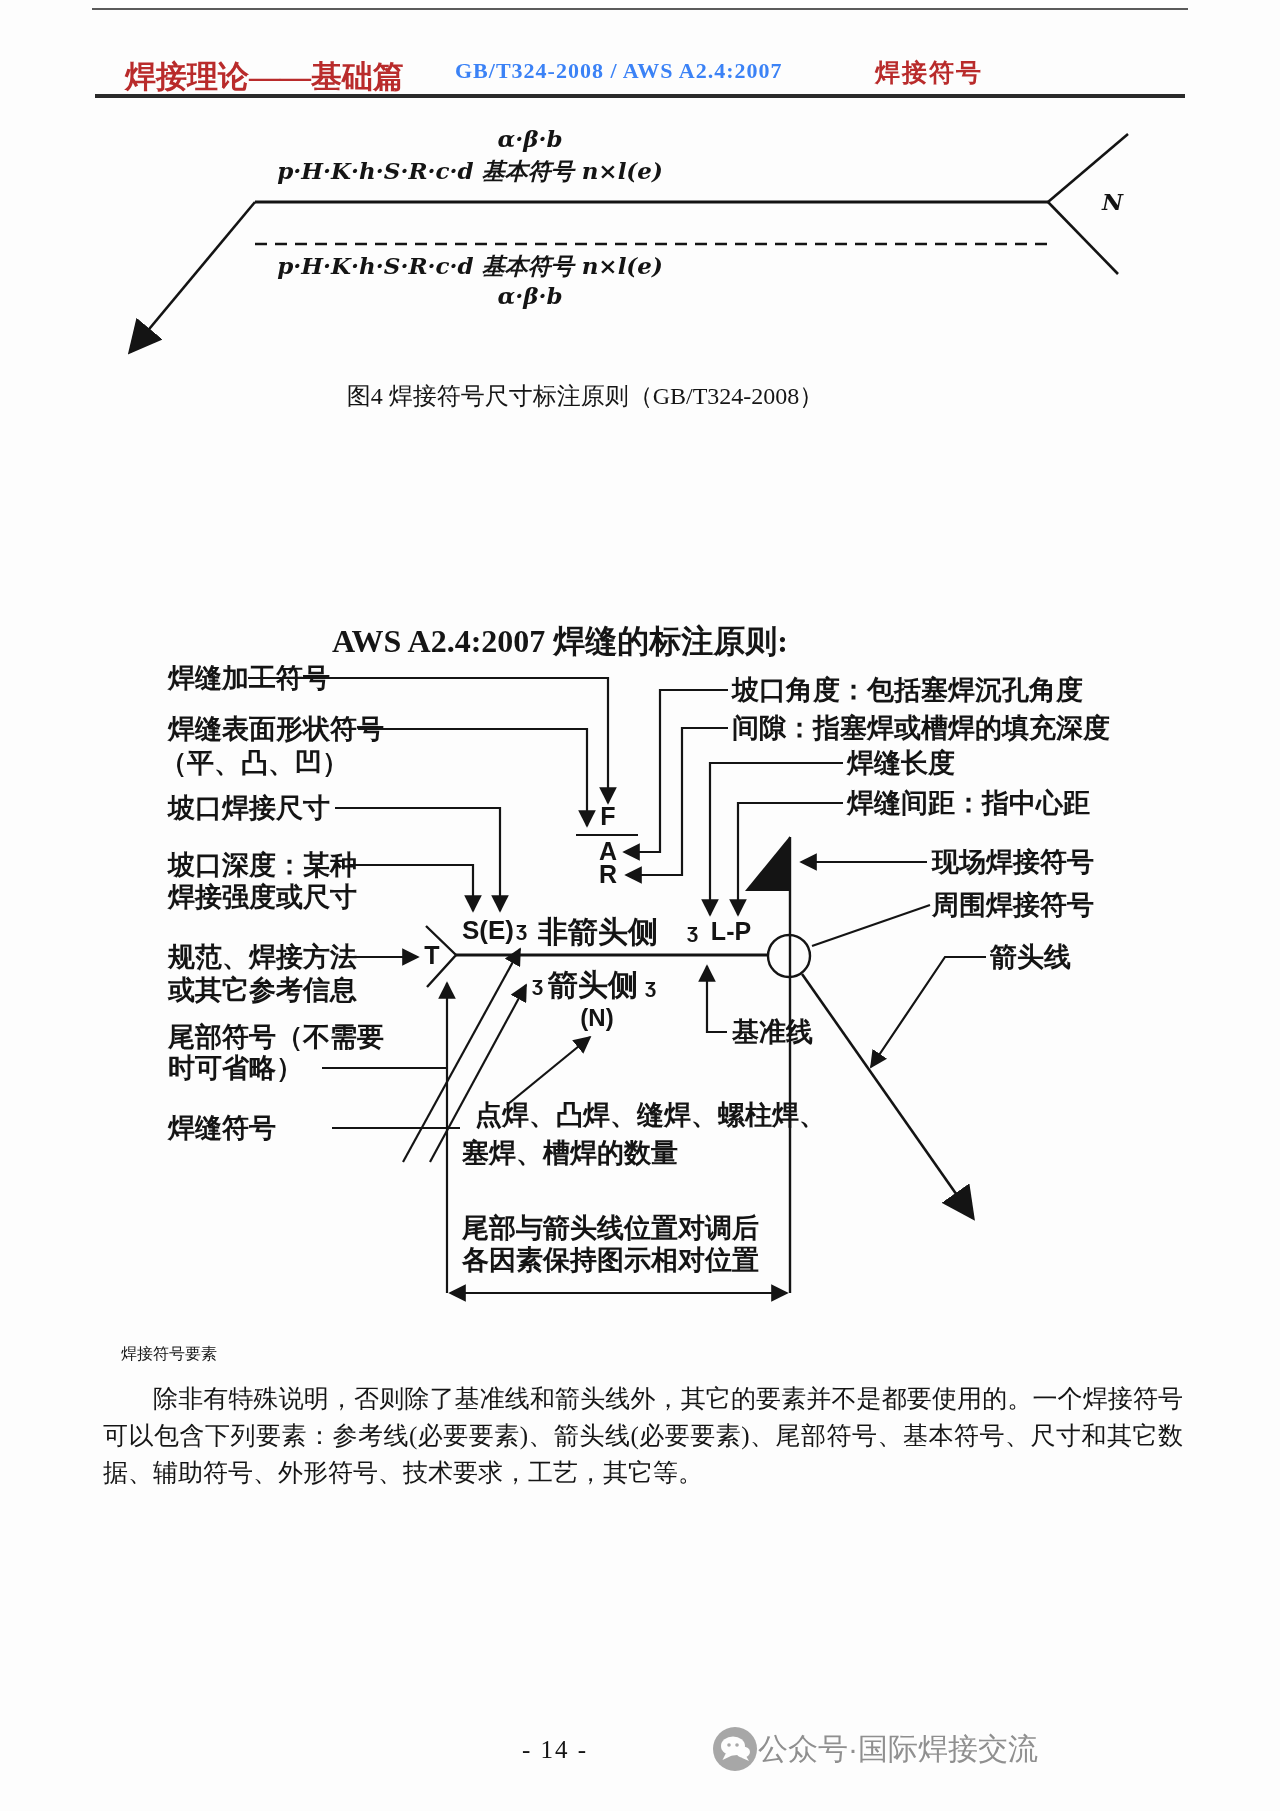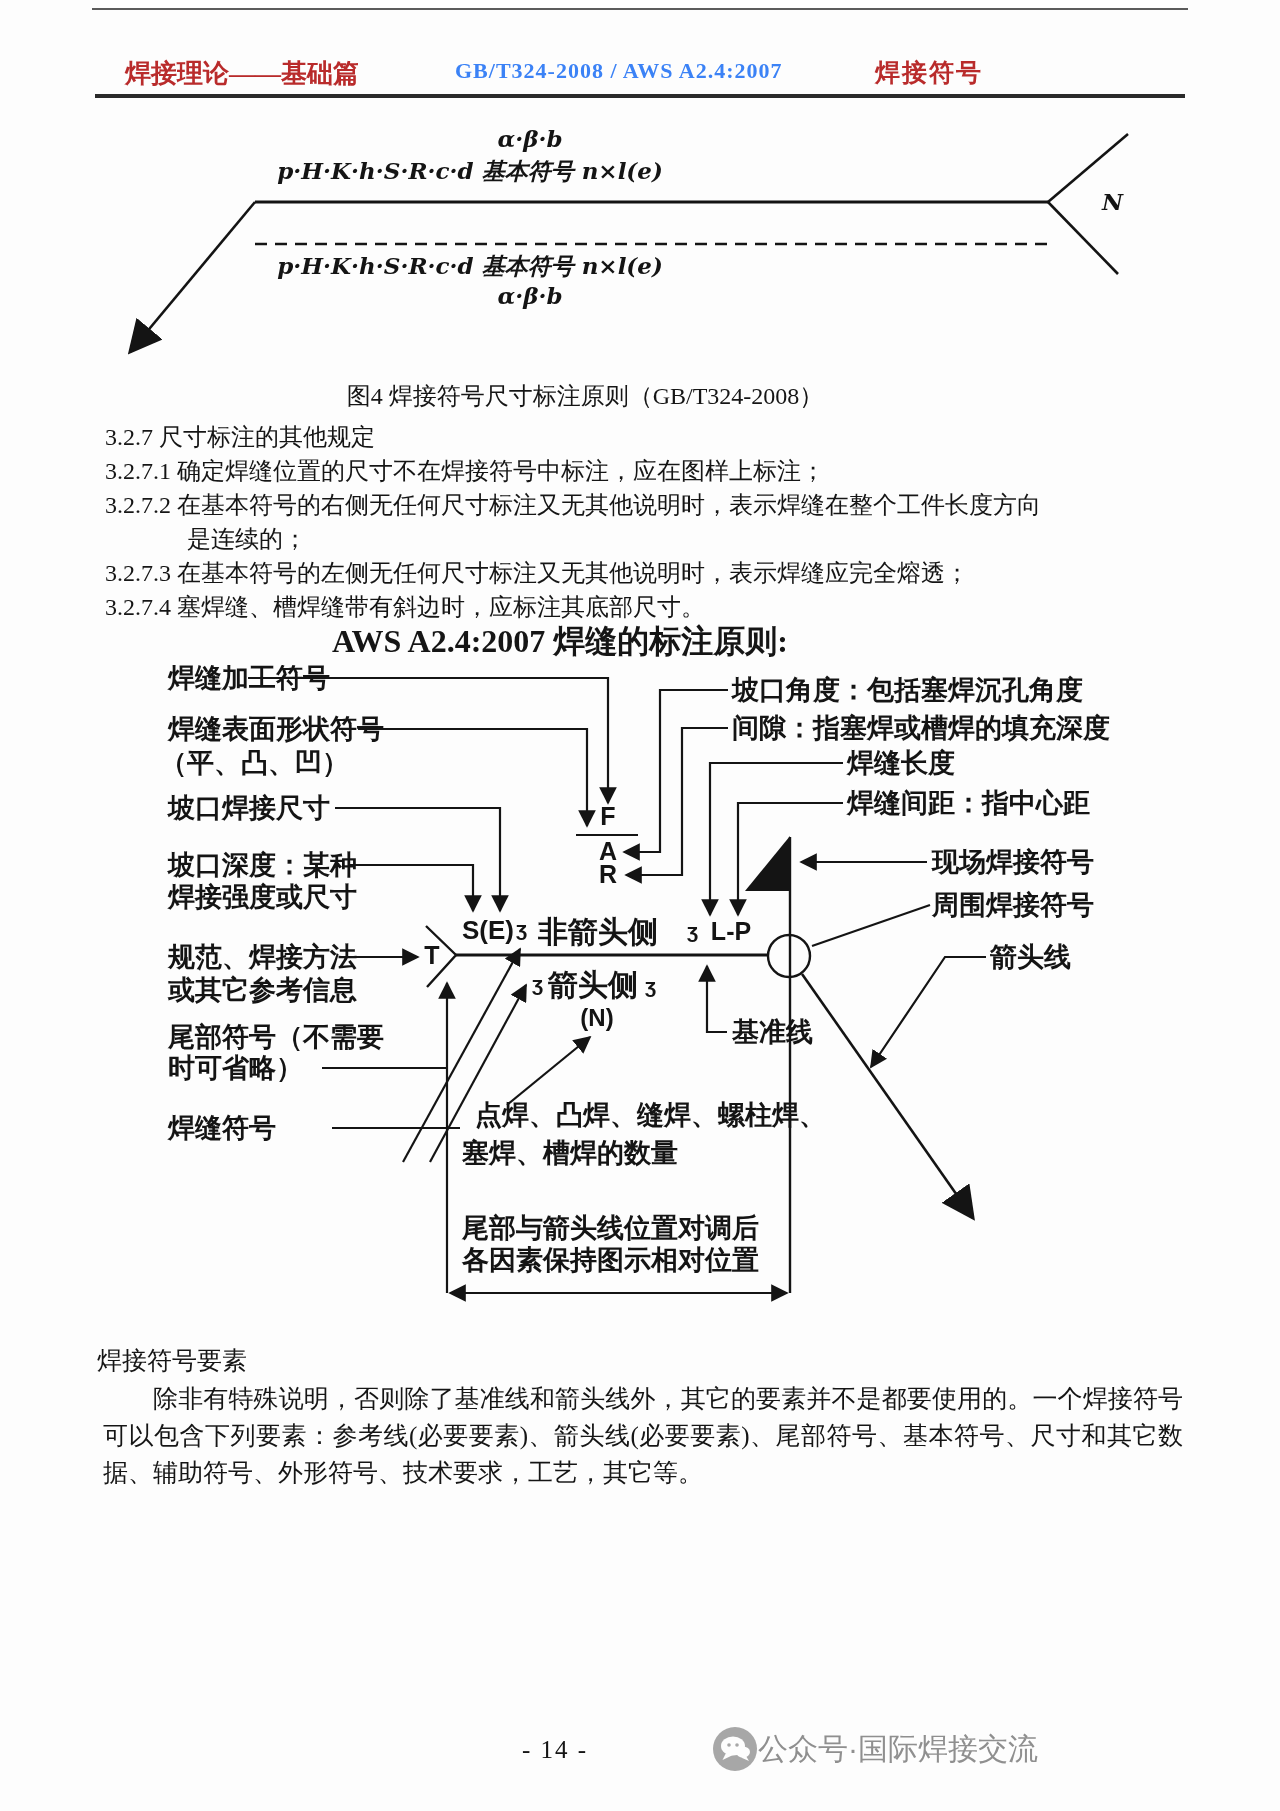--- a/index.html
+++ b/index.html
@@ -1,30 +1,30 @@
 <!DOCTYPE html>
 <html><head>
 <meta charset="utf-8">
 <style>
   html,body{margin:0;padding:0;background:#ffffff;}
   .page{position:relative;width:1280px;height:1811px;background:#fdfdfd;overflow:hidden;
         font-family:"Liberation Serif","DejaVu Serif",serif;color:#151515;}
   .abs{position:absolute;}
   .top-border{left:92px;top:8px;width:1096px;height:2px;background:#5a5a5a;}
-  .hdr-left{left:125px;top:56px;font-size:26px;font-weight:bold;color:#b92b2b;}
+  .hdr-left{left:125px;top:56px;font-size:31px;font-weight:bold;color:#b92b2b;}
   .hdr-center{left:455px;top:58px;font-size:22px;font-weight:bold;color:#3b82f6;letter-spacing:1px;}
   .hdr-right{left:875px;top:56px;font-size:25px;font-weight:bold;color:#b92b2b;letter-spacing:2px;}
   .hdr-rule{left:95px;top:94px;width:1090px;height:4px;background:#2a2a2a;}
   .caption{left:55px;top:380px;width:1060px;text-align:center;font-size:24px;}
   .caption5{left:55px;top:1306px;width:1060px;text-align:center;font-size:24px;}
   .rules{left:105px;top:420px;width:1078px;font-size:24px;line-height:34px;white-space:nowrap;}
   .rules .cont{padding-left:82px;}
   .aws-heading{left:0px;top:620px;width:1120px;text-align:center;font-size:32px;font-weight:bold;
                font-family:"Liberation Serif","DejaVu Serif",serif;}
-  .sub-title{left:97px;top:1344px;font-size:25px;}
+  .sub-title{left:121px;top:1344px;font-size:16px;}
   .para{left:103px;top:1380px;width:1080px;font-size:25px;line-height:37px;text-align:justify;text-indent:2em;}
   .page-num{left:0px;top:1736px;width:1110px;text-align:center;font-size:25px;letter-spacing:2px;}
   .watermark{left:712px;top:1726px;display:flex;align-items:center;color:#8f8f8f;
              font-family:"Liberation Sans","DejaVu Sans",sans-serif;font-size:30px;}
   svg text{font-family:"Liberation Sans","DejaVu Sans",sans-serif;fill:#141414;}
   .lb{font-size:27px;font-weight:bold;}
   .lb2{font-size:30px;font-weight:bold;}
   .sym{font-size:25px;font-weight:bold;}
   .sq{font-size:21px;font-weight:bold;}
   .f4t{font-family:"DejaVu Serif","Liberation Serif",serif;font-style:italic;font-weight:bold;font-size:23px;}
@@ -57,28 +57,20 @@
     <line x1="948" y1="80" x2="1018" y2="152" stroke="#141414" stroke-width="2.6"></line>
     <text class="f4t" x="1002" y="88">N</text>
     <line x1="155" y1="122" x2="948" y2="122" stroke="#141414" stroke-width="2.6" stroke-dasharray="12 8"></line>
     <text class="f4t" x="370" y="152" text-anchor="middle">p·H·K·h·S·R·c·d 基本符号 n×l(e)</text>
     <text class="f4t" x="430" y="182" text-anchor="middle">α·β·b</text>
     <line x1="155" y1="80" x2="30" y2="230" stroke="#141414" stroke-width="2.6" marker-end="url(#ahBig)"></line>
   </svg>
 
   <div class="abs caption">图4 焊接符号尺寸标注原则（GB/T324-2008）</div>
 
-  <div class="abs rules">
-    <div>3.2.7 尺寸标注的其他规定</div>
-    <div>3.2.7.1 确定焊缝位置的尺寸不在焊接符号中标注，应在图样上标注；</div>
-    <div>3.2.7.2 在基本符号的右侧无任何尺寸标注又无其他说明时，表示焊缝在整个工件长度方向</div>
-    <div class="cont">是连续的；</div>
-    <div>3.2.7.3 在基本符号的左侧无任何尺寸标注又无其他说明时，表示焊缝应完全熔透；</div>
-    <div>3.2.7.4 塞焊缝、槽焊缝带有斜边时，应标注其底部尺寸。</div>
-  </div>
 
   <div class="abs aws-heading">AWS A2.4:2007 焊缝的标注原则:</div>
 
   <svg class="abs" style="left:100px;top:665px;" width="1080" height="645" viewBox="0 0 1080 645">
 
     <text class="lb" x="68" y="22">焊缝加工符号</text>
     <text class="lb" x="68" y="73">焊缝表面形状符号</text>
     <text class="lb" x="60" y="107">（平、凸、凹）</text>
     <text class="lb" x="68" y="152">坡口焊接尺寸</text>
     <text class="lb" x="68" y="209">坡口深度：某种</text>

